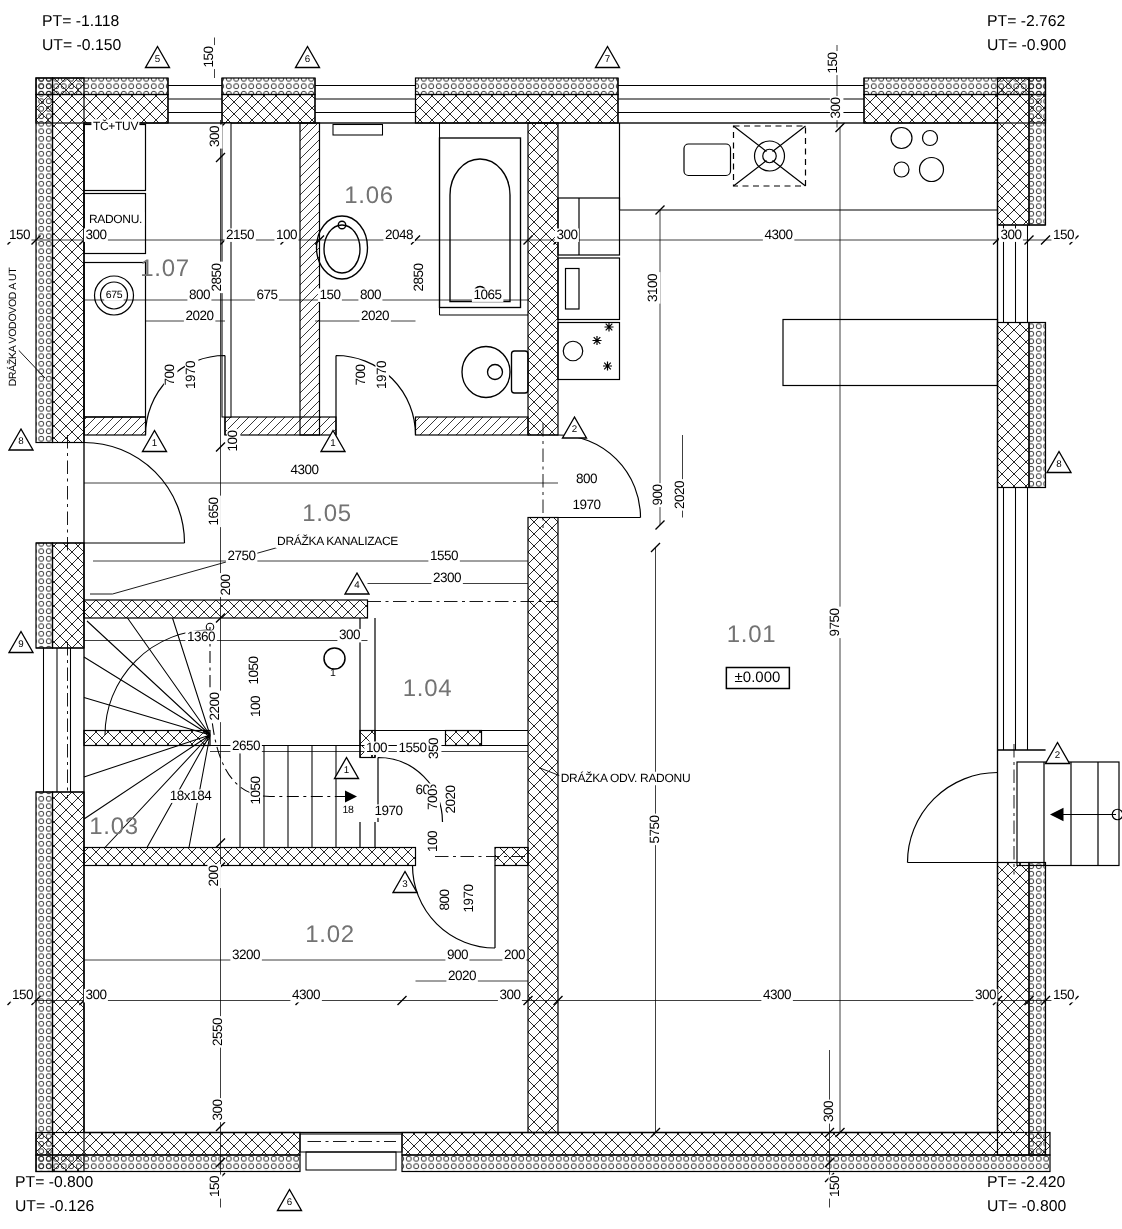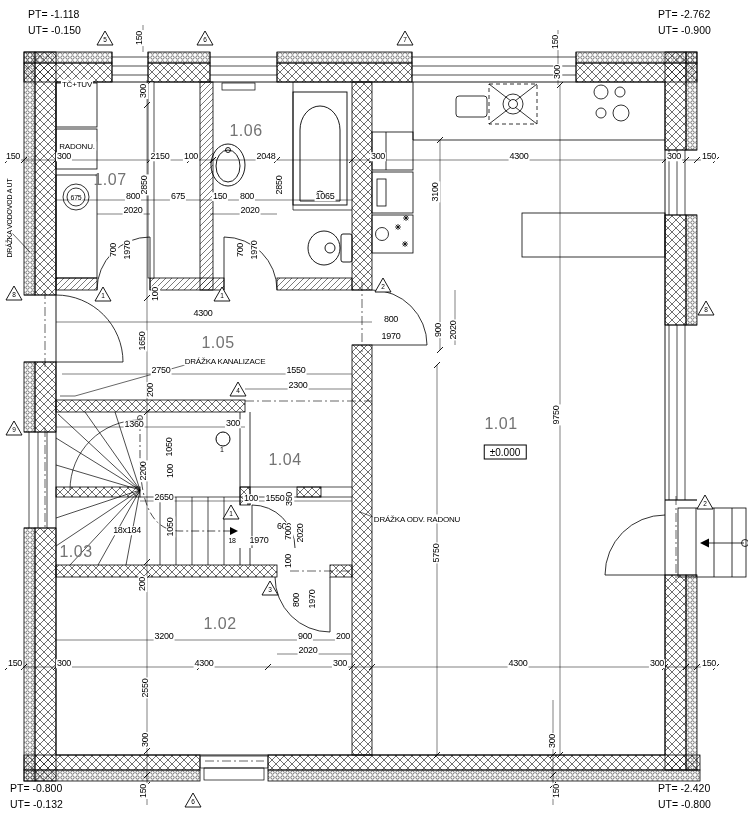--- a/index.html
+++ b/index.html
@@ -425,21 +425,21 @@
 <div class="lvl" style="left:28px;top:6px">
   <span>PT= -1.118</span>
   <span>UT= -0.150</span>
 </div>
 <div class="lvl" style="left:658px;top:6px">
   <span>PT= -2.762</span>
   <span>UT= -0.900</span>
 </div>
 <div class="lvl" style="left:10px;top:780px">
   <span>PT= -0.800</span>
-  <span>UT= -0.132</span>
+  <span>UT= -0.126</span>
 </div>
 <div class="lvl" style="left:658px;top:780px">
   <span>PT= -2.420</span>
   <span>UT= -0.800</span>
 </div>
 
 <span class="zerobox">±0.000</span>
 
 </div>
 

